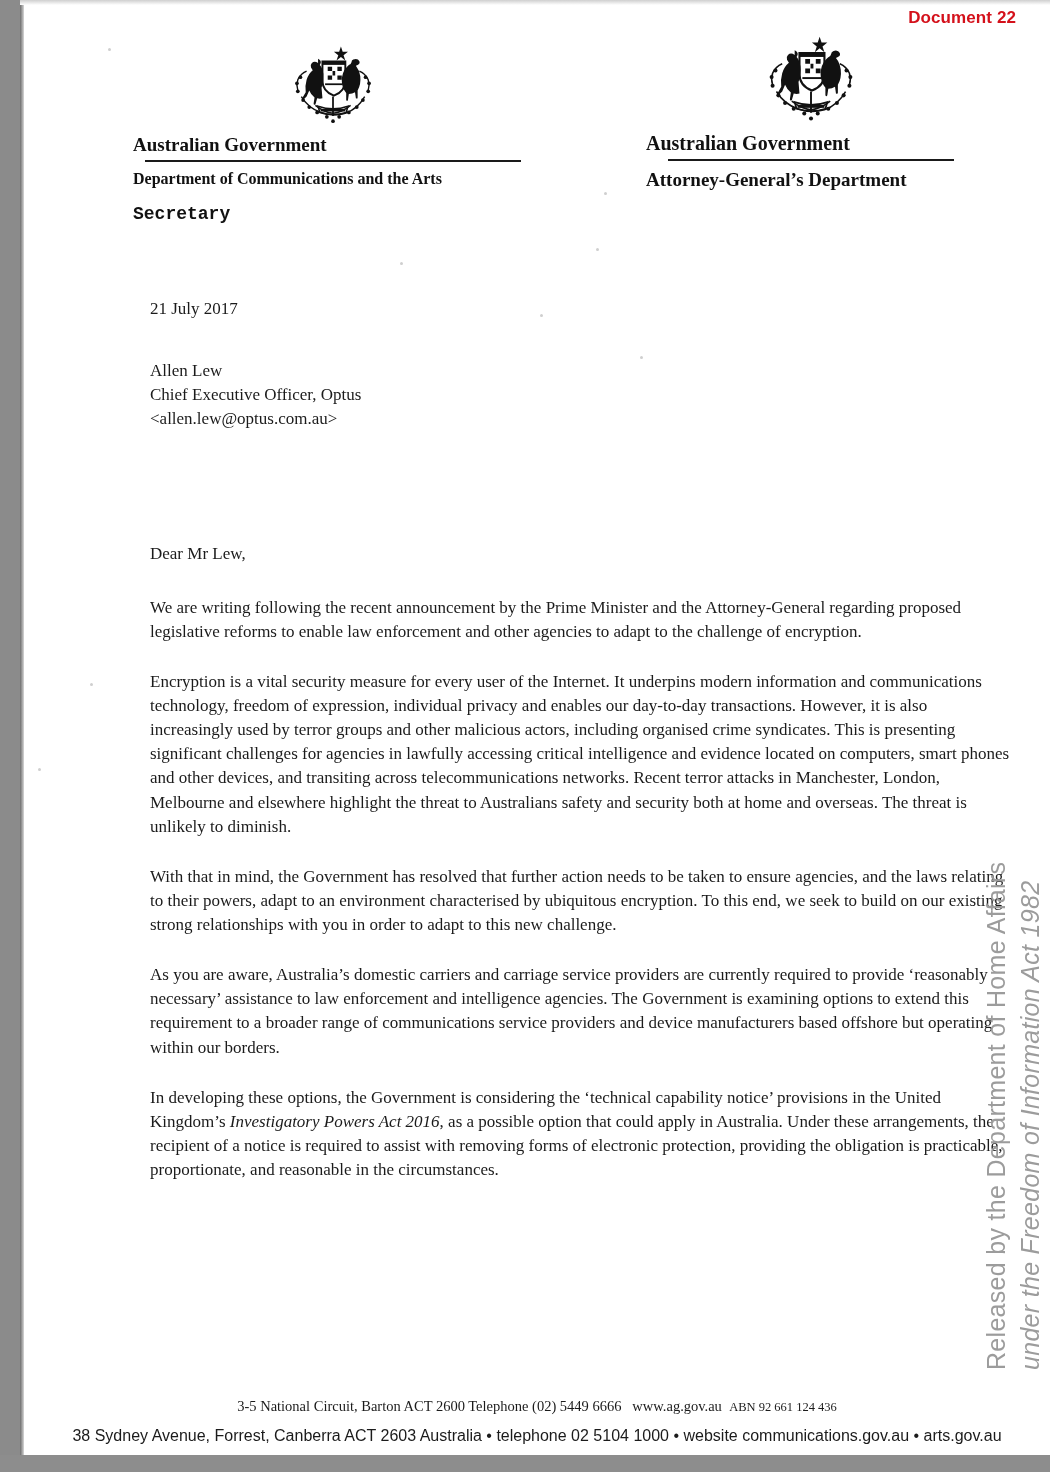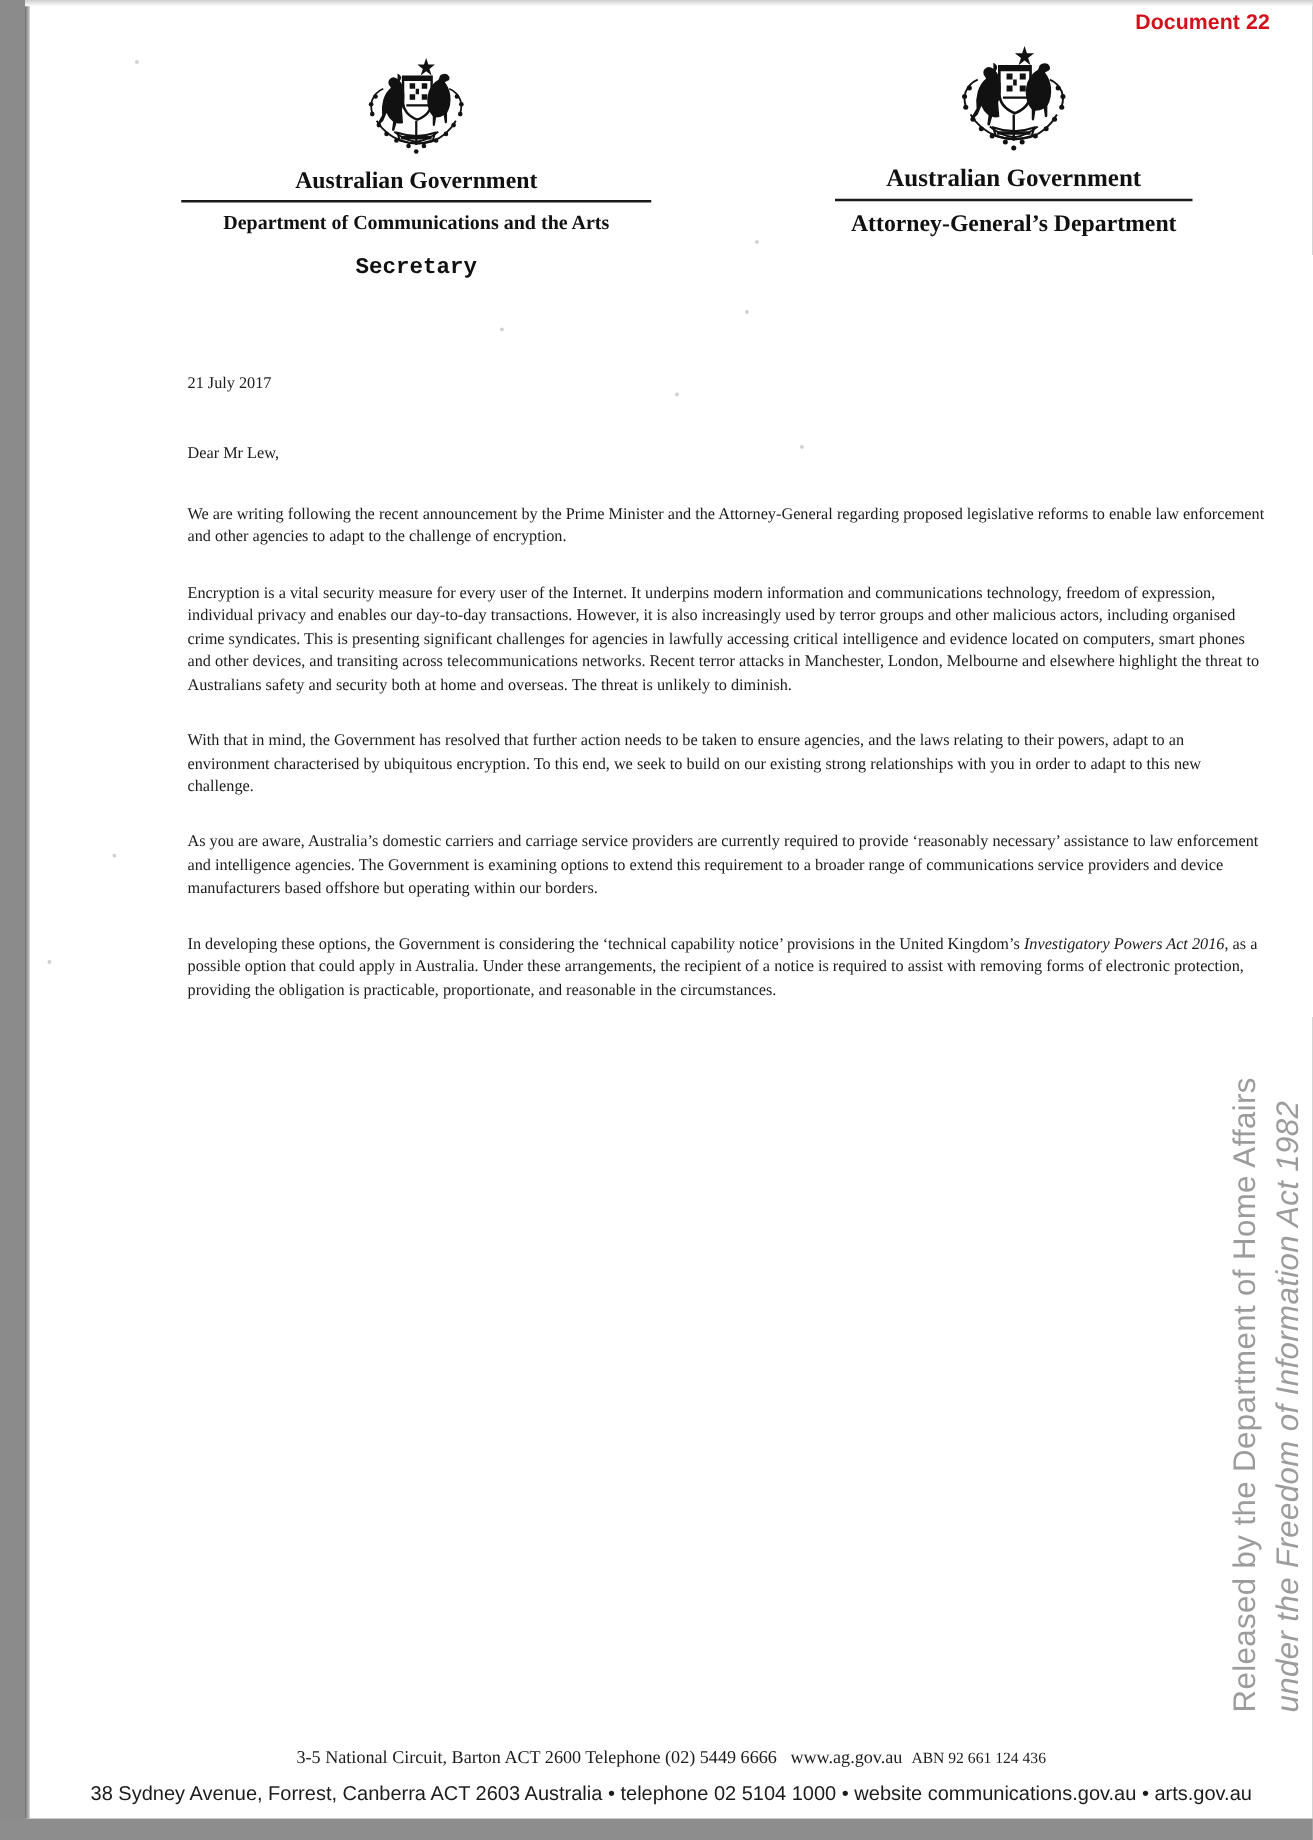--- a/index.html
+++ b/index.html
@@ -42,21 +42,20 @@
     position: absolute; right: 38px; top: 8px;
     font-family: "Liberation Sans", sans-serif;
     font-size: 17px; font-weight: 700;
     color: #d4111b;
     letter-spacing: .1px;
   }
 
   
   .letterhead {
     position: absolute;
-    text-align: center;
   }
   #letterhead-left  { left: 113px; top: 42px;  width: 400px; }
   #letterhead-right { left: 626px; top: 32px;  width: 330px; }
 
   .crest { display: block; margin: 0 auto; }
   #letterhead-left .crest  { width: 92px;  height: 88px; }
   #letterhead-right .crest { width: 100px; height: 96px; }
 
   .lh-gov {
     font-family: "Liberation Serif", serif;
@@ -89,21 +88,21 @@
   }
   #letterhead-left  .lh-role { font-size: 18px; font-family: Liberation Mono, monospace; }
   #letterhead-right .lh-role { font-size: 18px; }
 
   
   #letter {
     position: absolute;
     left: 130px; top: 297px;
     width: 862px;
     color: #1b1b1b;
-    font-size: 13px;
+    font-size: 17px;
     line-height: 1.42;
   }
   #date-line { margin: 0 0 38px 0; }
   #recipient { margin: 0 0 110px 0; }
   #recipient div { white-space: nowrap; }
   #salutation { margin: 0 0 30px 0; }
   .para { margin: 0 0 26px 0; text-align: left; }
   .para.last { margin-bottom: 0; }
   .ital { font-style: italic; }
 
@@ -247,20 +246,25 @@
     </svg>
     <div class="lh-gov">Australian Government</div>
     <hr class="lh-rule">
     <div class="lh-dept">Attorney-General’s Department</div>
   </div>
 
   <div id="letter">
 
     <div id="date-line">21 July 2017</div>
 
+    <div id="recipient">
+      <div>Allen Lew</div>
+      <div>Chief Executive Officer, Optus</div>
+      <div>&lt;allen.lew@optus.com.au&gt;</div>
+    </div>
 
     <div id="salutation">Dear Mr Lew,</div>
 
     <p class="para">We are writing following the recent announcement by the Prime Minister and the Attorney-General regarding proposed legislative reforms to enable law enforcement and other agencies to adapt to the challenge of encryption.</p>
     <p class="para">Encryption is a vital security measure for every user of the Internet. It underpins modern information and communications technology, freedom of expression, individual privacy and enables our day-to-day transactions. However, it is also increasingly used by terror groups and other malicious actors, including organised crime syndicates. This is presenting significant challenges for agencies in lawfully accessing critical intelligence and evidence located on computers, smart phones and other devices, and transiting across telecommunications networks. Recent terror attacks in Manchester, London, Melbourne and elsewhere highlight the threat to Australians safety and security both at home and overseas. The threat is unlikely to diminish.</p>
     <p class="para">With that in mind, the Government has resolved that further action needs to be taken to ensure agencies, and the laws relating to their powers, adapt to an environment characterised by ubiquitous encryption. To this end, we seek to build on our existing strong relationships with you in order to adapt to this new challenge.</p>
     <p class="para">As you are aware, Australia’s domestic carriers and carriage service providers are currently required to provide ‘reasonably necessary’ assistance to law enforcement and intelligence agencies.  The Government is examining options to extend this requirement to a broader range of communications service providers and device manufacturers based offshore but operating within our borders.</p>
     <p class="para last"><span>In developing these options, the Government is considering the ‘technical capability notice’ provisions in the United Kingdom’s </span><span class="ital">Investigatory Powers Act 2016</span><span>, as a possible option that could apply in Australia.  Under these arrangements, the recipient of a notice is required to assist with removing forms of electronic protection, providing the obligation is practicable, proportionate, and reasonable in the circumstances.</span></p>
   </div>
 

